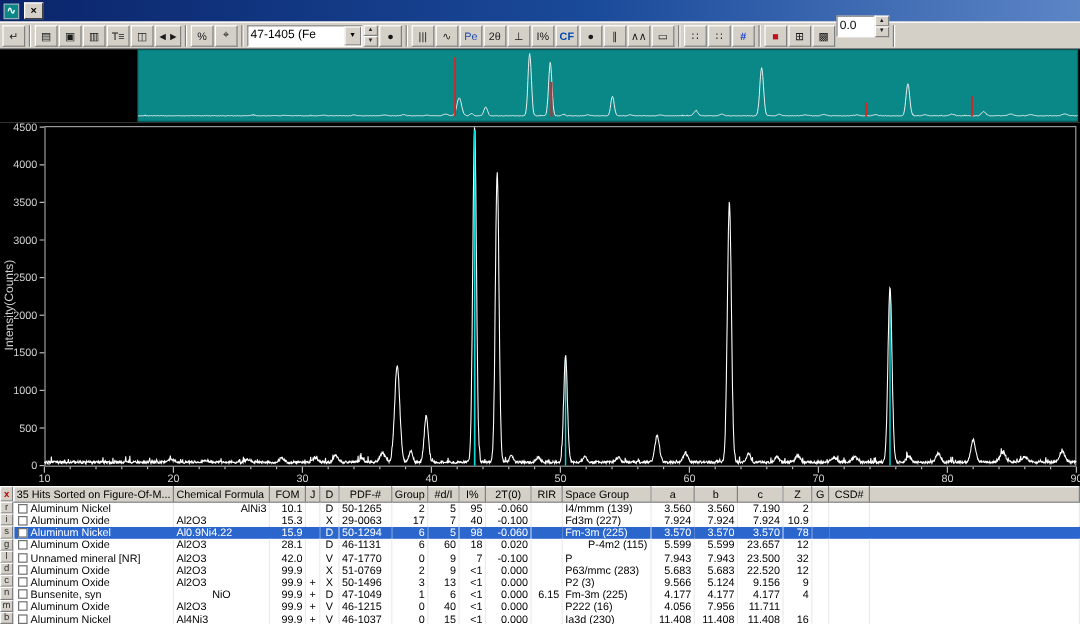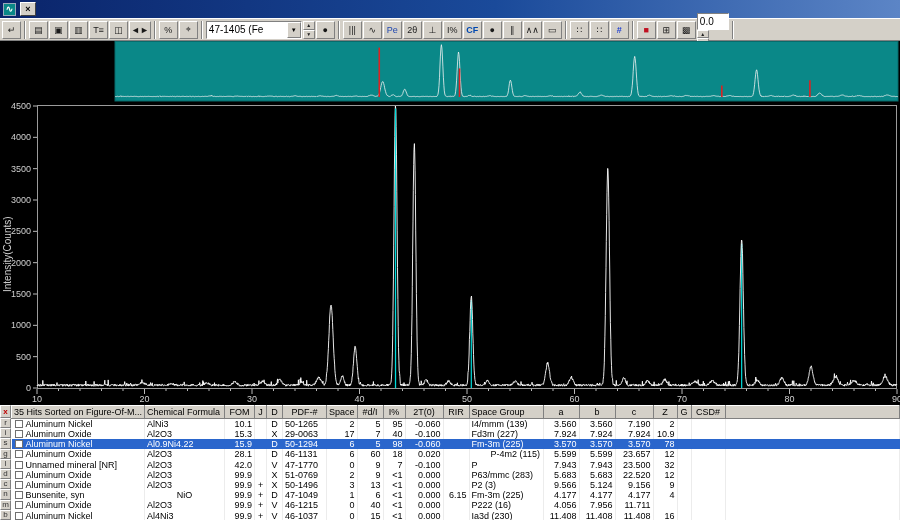--- a/index.html
+++ b/index.html
@@ -39,21 +39,21 @@
   .tb-combo-text { flex:1; padding:0 2px; white-space:nowrap; overflow:hidden; }
   .tb-combo-arrow {
     width:14px; height:16px; background:#d4d0c8; border:1px solid; border-color:#fff #808080 #808080 #fff;
     font-size:6px; display:flex; align-items:center; justify-content:center;
   }
   .tb-spin { width:12px; height:18px; display:flex; flex-direction:column; }
   .tb-spin span {
     flex:1; background:#d4d0c8; border:1px solid; border-color:#fff #808080 #808080 #fff;
     font-size:5px; line-height:6px; text-align:center; color:#222;
   }
-  .tb-spinbox-wrap { display:flex; height:34px;flex-direction:column; }
+  .tb-spinbox-wrap { display:flex; height:34px; }
   .tb-spinbox {
     width:32px; height:18px; background:#fff; border:1px solid; border-color:#808080 #fff #fff #808080;
     font-size:10px; padding:2px 2px; }
   
   .strip { position:absolute; top:41px; left:0; right:0; height:61px; background:#000; }
   .main-chart { position:absolute; top:102px; left:0; right:0; height:303px; background:#000; }
   svg { display:block; }
   
   .tablearea { position:absolute; top:405px; left:0; right:0; bottom:0; background:#fff; display:flex; overflow:hidden; }
   .rowstrip { width:11px; background:#d4d0c8; display:flex; flex-direction:column; flex:none; }
@@ -272,39 +272,39 @@
           <col>
         </colgroup>
         <thead>
           <tr>
             <th class="left">35 Hits Sorted on Figure-Of-M...</th>
             <th class="left">Chemical Formula</th>
             <th>FOM</th>
             <th>J</th>
             <th>D</th>
             <th>PDF-#</th>
-            <th>Space</th>
+            <th>Group</th>
             <th>#d/I</th>
             <th>I%</th>
             <th>2T(0)</th>
             <th>RIR</th>
             <th class="left">Space Group</th>
             <th>a</th>
             <th>b</th>
             <th>c</th>
             <th>Z</th>
             <th>G</th>
             <th>CSD#</th>
             <th></th>
           </tr>
         </thead>
         <tbody>
           <tr>
             <td style="text-align: left;"><span class="chk"></span><span>Aluminum Nickel</span></td>
-            <td style="text-align: left; margin-top: 18px;">AlNi3</td>
+            <td style="text-align: right; margin-top: 18px;">AlNi3</td>
             <td style="text-align: right;">10.1</td>
             <td style="text-align: center;"></td>
             <td style="text-align: center;">D</td>
             <td style="text-align: left;">50-1265</td>
             <td style="text-align: right;">2</td>
             <td style="text-align: right;">5</td>
             <td style="text-align: right;">95</td>
             <td style="text-align: right;">-0.060</td>
             <td style="text-align: right;"></td>
             <td style="text-align: left;">I4/mmm (139)</td>

